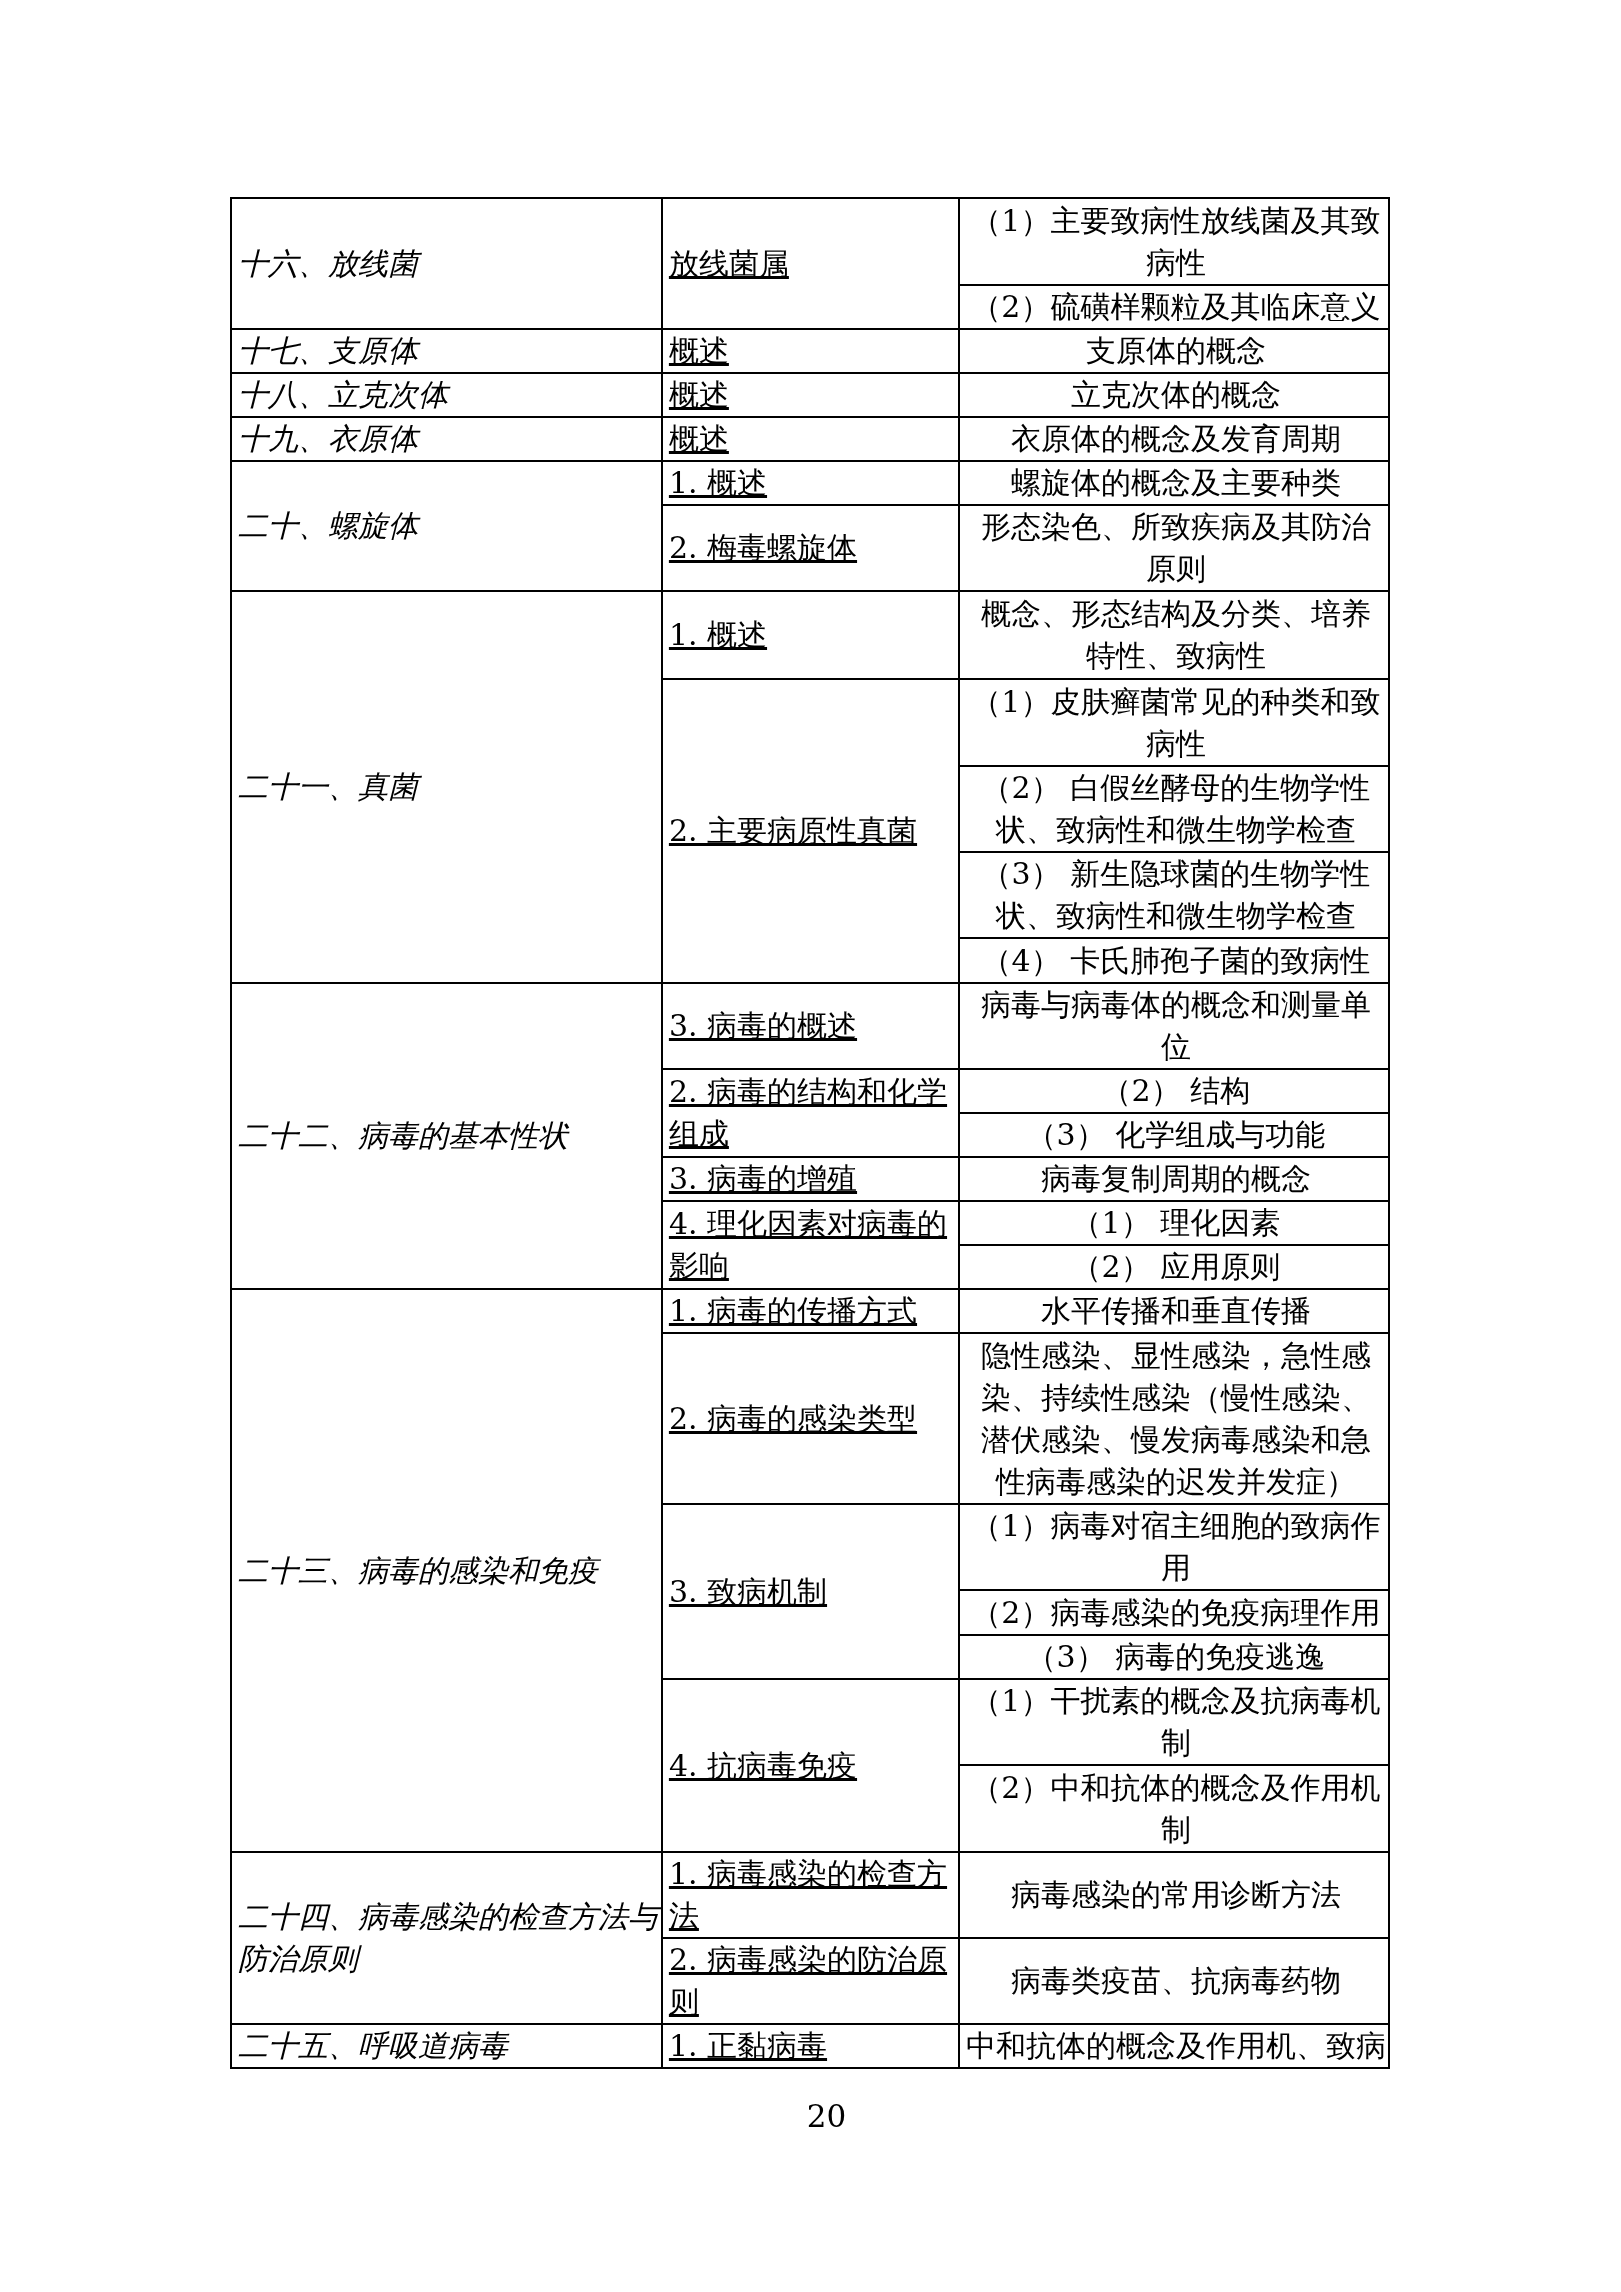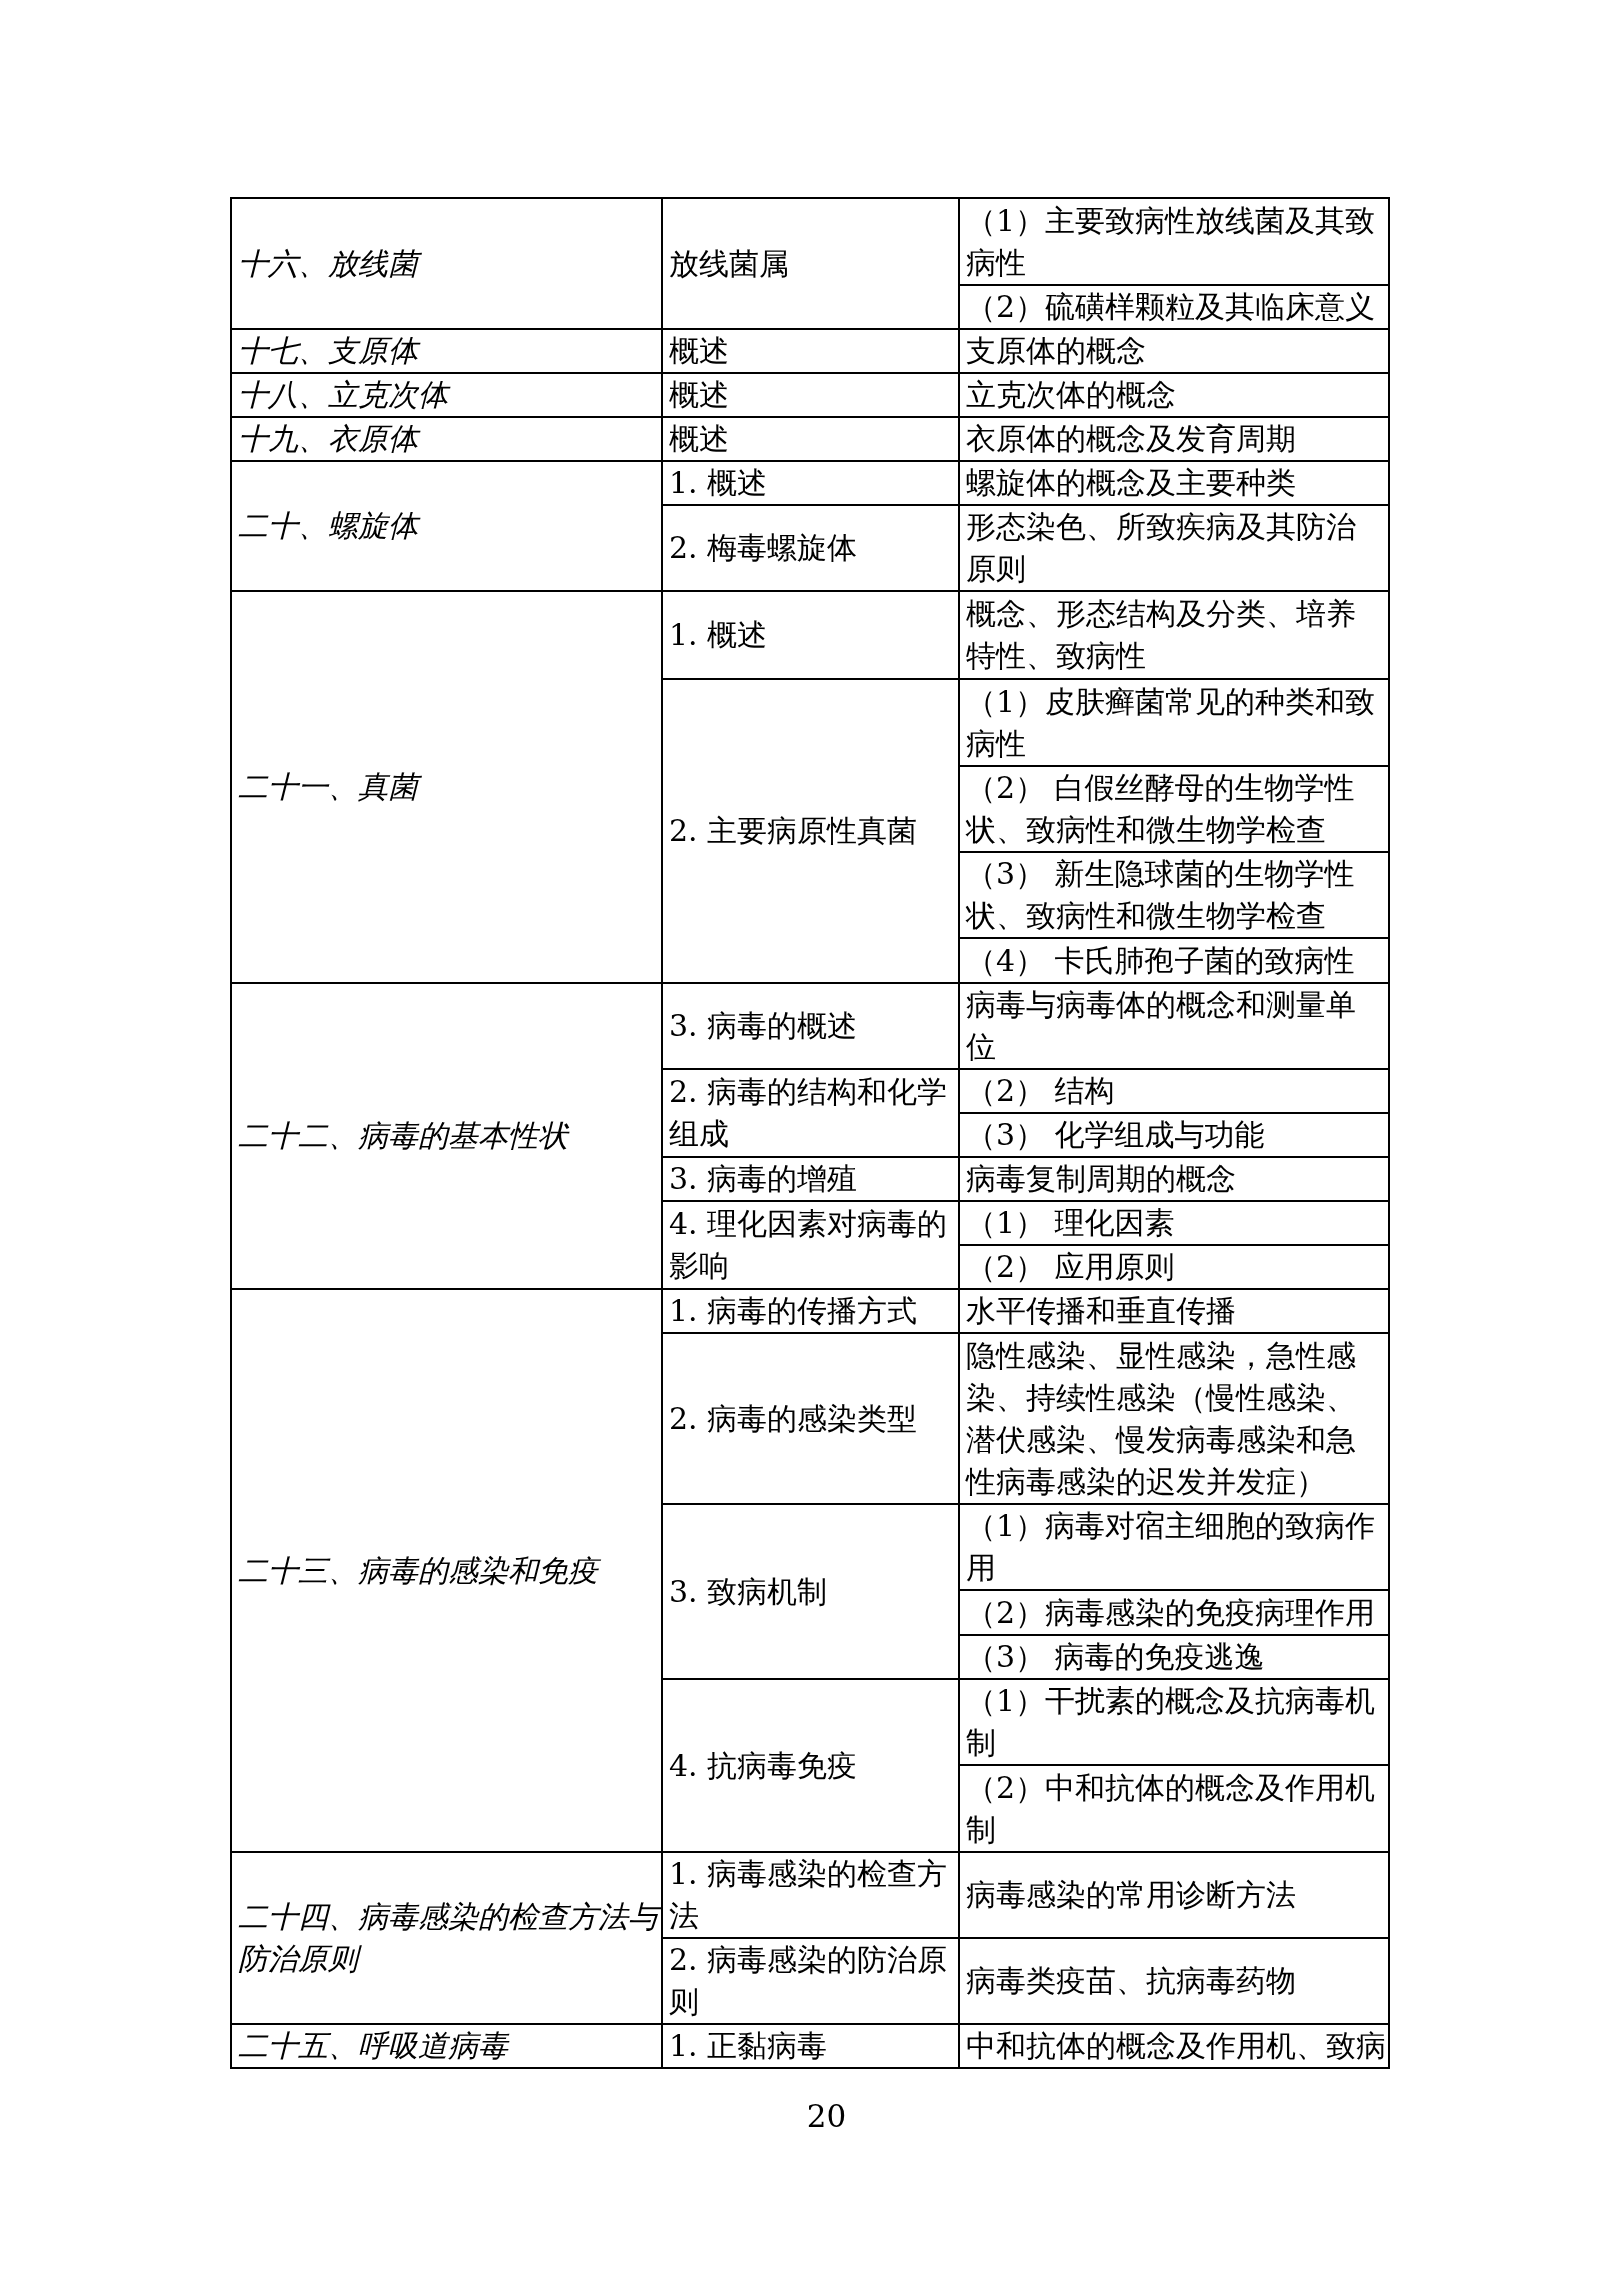--- a/index.html
+++ b/index.html
@@ -28,22 +28,22 @@
     border: 2px solid #000000;
     font-size: 30px;
     line-height: 42px;
     vertical-align: middle;
     white-space: pre;
     padding: 0 2px 0 5.9px;
     box-sizing: border-box;
     overflow: hidden;
   }
   td.c1 { padding-left: 13.7px; font-style: italic; }
-  td.c2 { padding-left: 16.7px; }
-  td.c3 { padding-left: 5.9px; }
+  td.c2 { padding-left: 16.7px; text-decoration: underline; }
+  td.c3 { padding-left: 5.9px; text-align: center; }
   tr.major td { border-top-width: 2.9px; margin-left: 16px; }
   .pagenum {
     position: absolute;
     top: 2099px;
     left: 16px;
     width: 100%;
     text-align: center;
     font-size: 31px;
     line-height: 35px;
     color: #000000;

